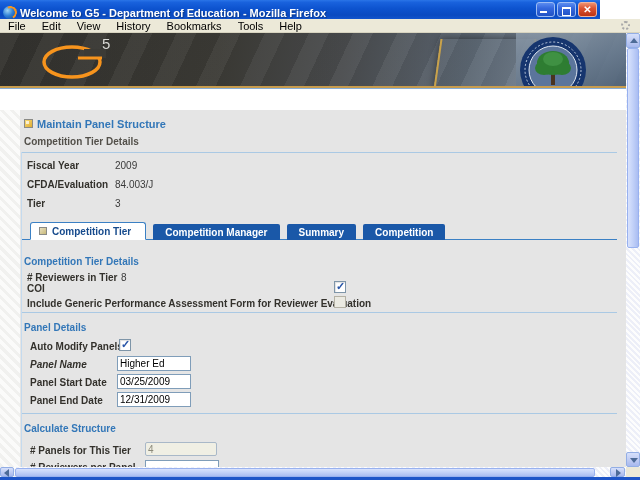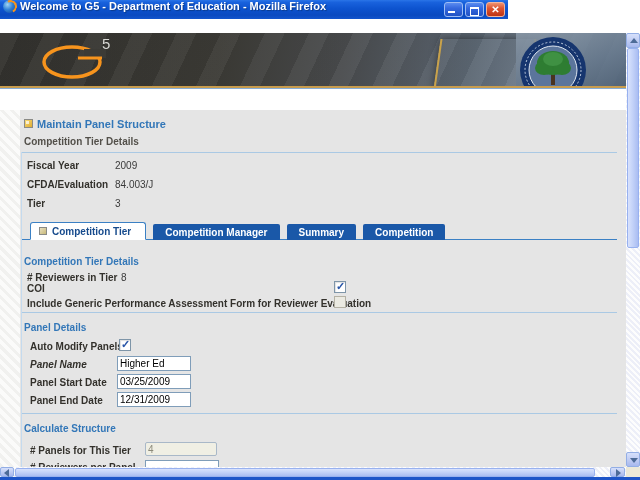--- a/index.html
+++ b/index.html
@@ -1,23 +1,23 @@
 <!DOCTYPE html>
 <html><head>
 <meta charset="utf-8">
 <style>
   * { margin:0; padding:0; box-sizing:border-box; }
   html,body { width:640px; height:480px; overflow:hidden; background:#000; }
   body { font-family:"Liberation Sans", sans-serif; }
   #win { position:relative; width:640px; height:480px; background:#fff; overflow:hidden; }
 
   
-  #titlebar { position:absolute; left:0; top:0; width:508px; height:19px;
+  #titlebar { position:absolute; left:0; top:0; width:600px; height:19px;
     background:linear-gradient(180deg,#2a75e8 0%,#1962dd 12%,#0d53cf 45%,#0a4ac0 80%,#1355cd 100%);
-    display:flex; align-items:flex-start; }
+    display:flex; align-items:flex-end; }
   #ff-icon { width:13px; height:13px; margin:0 4px 0 3px; border-radius:50%;
     background:radial-gradient(circle at 35% 35%, #9ed4f5 0%, #2e7fd6 45%, #123f8c 100%);
     position:relative; flex:0 0 auto; }
   #ff-icon::after { content:""; position:absolute; right:-1px; top:0; width:9px; height:9px;
     border-radius:50% 50% 50% 0; border:2px solid #f7941d; border-left-color:transparent; border-bottom-color:transparent;
     transform:rotate(18deg); }
   #title-text { color:#fff; font-size:11px; font-weight:bold; text-shadow:1px 1px 1px #0a3a8c; white-space:nowrap; }
   #win-controls { position:absolute; right:3px; top:2px; display:flex; gap:2px; }
   .wbtn { width:19px; height:15px; border:1px solid #9cbcf4; border-radius:3px; position:relative;
     background:linear-gradient(180deg,#5b8cf0 0%,#3568de 40%,#2152c4 100%); }
@@ -122,20 +122,30 @@
   <div id="titlebar">
     <div id="ff-icon"></div>
     <span id="title-text">Welcome to G5 - Department of Education - Mozilla Firefox</span>
     <div id="win-controls">
       <div class="wbtn min"></div>
       <div class="wbtn restore"></div>
       <div class="wbtn close"></div>
     </div>
   </div>
 
+  <div id="menubar">
+    <span class="menu-item">File</span>
+    <span class="menu-item">Edit</span>
+    <span class="menu-item">View</span>
+    <span class="menu-item">History</span>
+    <span class="menu-item">Bookmarks</span>
+    <span class="menu-item">Tools</span>
+    <span class="menu-item">Help</span>
+    <div id="throbber"></div>
+  </div>
 
   <div id="banner">
     <div id="bookshelf"></div>
     <div id="formulas"></div>
     <svg id="g5-logo" width="70" height="40">
       <ellipse cx="32" cy="21" rx="28" ry="15" fill="none" stroke="#f7941d" stroke-width="3.5"></ellipse>
       <rect x="44" y="8" width="22" height="9" fill="#3c3b36"></rect>
       <line x1="38" y1="17" x2="62" y2="17" stroke="#f7941d" stroke-width="3"></line>
     </svg>
     <span id="logo-five">5</span>

